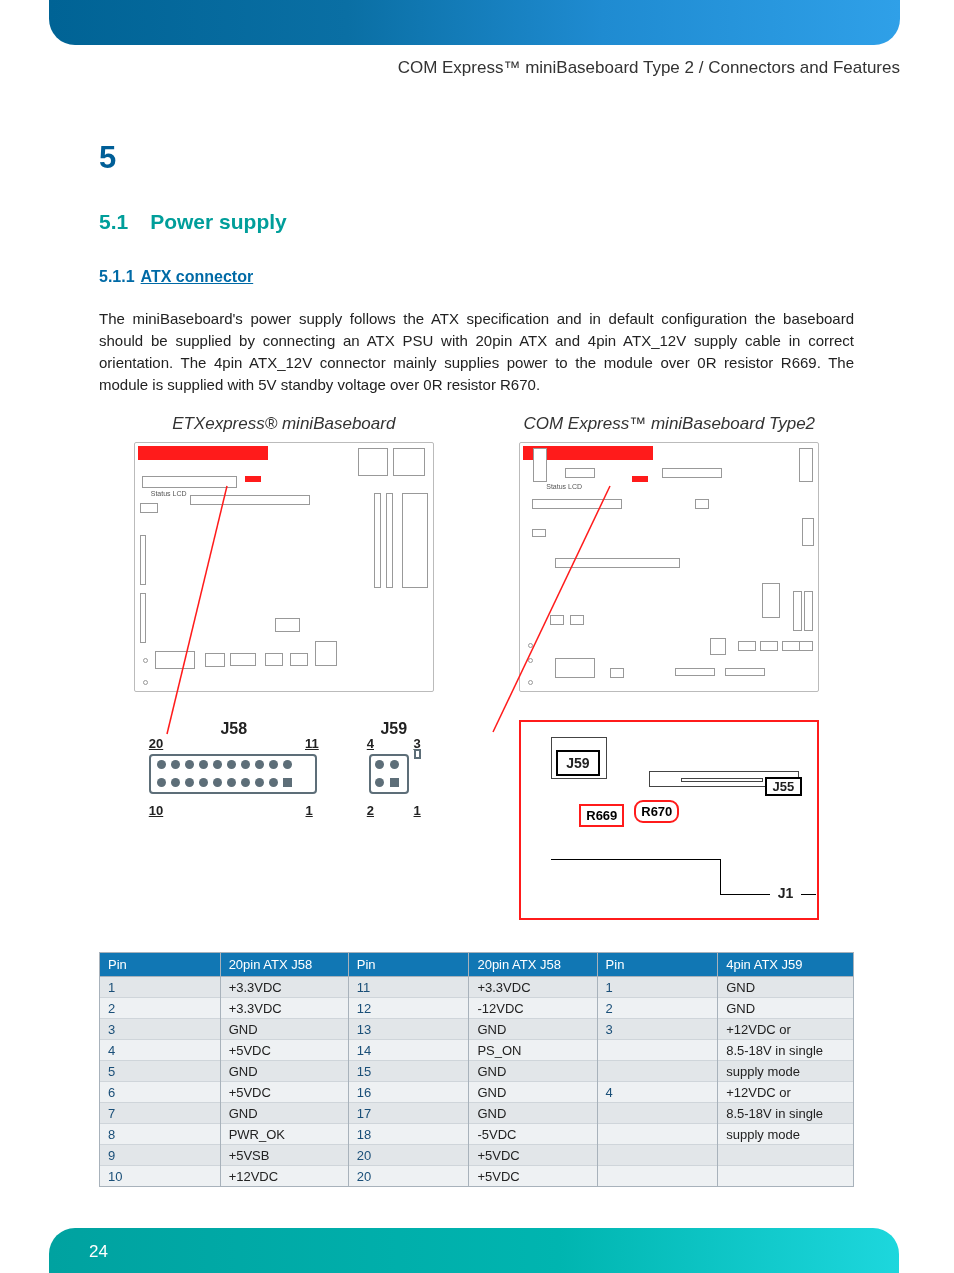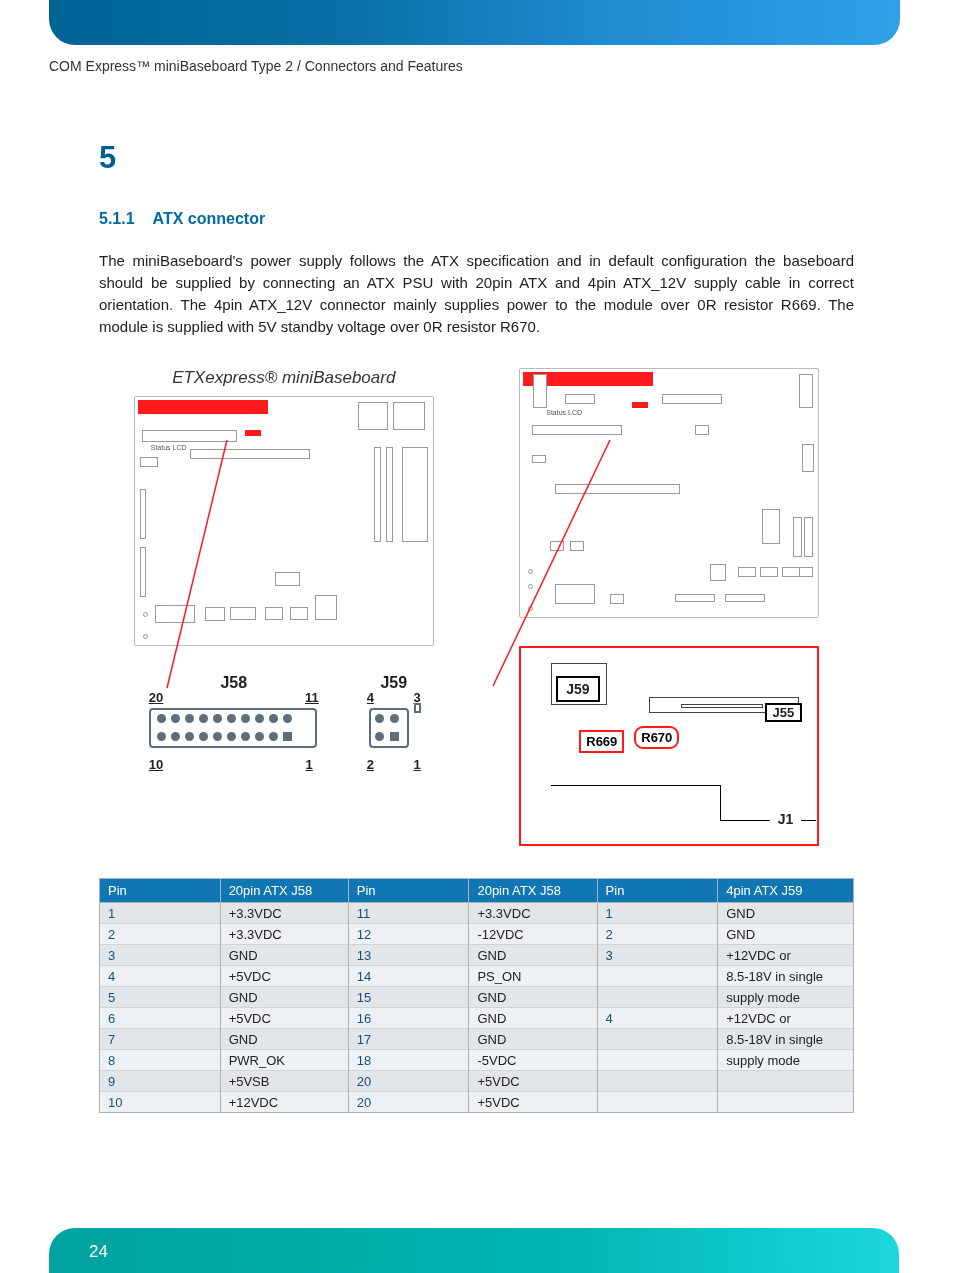--- a/index.html
+++ b/index.html
@@ -17,48 +17,49 @@
     top: 0; left: 49px; right: 54px;
     height: 45px;
     background: linear-gradient(90deg, #006395 0%, #0a6fa4 35%, #1f8bd1 65%, #2fa0e8 100%);
     border-bottom-left-radius: 26px;
     border-bottom-right-radius: 26px;
     border-top: none;
   }
   .breadcrumb {
     position: absolute;
     top: 58px; left: 49px; right: 54px;
-    font-size: 14px;
+    text-align: right;
+    font-size: 17px;
     color: #333;
   }
   .content {
     position: absolute;
     top: 140px;
     left: 99px;
     right: 100px;
   }
   .h1-row { display: flex; gap: 28px; align-items: baseline; margin-bottom: 34px; }
   .h1-num { color: #005e97; font-size: 31px; font-weight: 700; }
   .h1-txt { color: #006aa6; font-size: 31px; font-weight: 700; }
   .h2-row { display: flex; gap: 22px; align-items: baseline; margin-bottom: 34px; }
   .h2-num { color: #009e9a; font-size: 21px; font-weight: 700; }
   .h2-txt { color: #009e9a; font-size: 21px; font-weight: 700; }
-  .h3-row { display: flex; gap: 18px; align-items: center; margin-bottom: 22px; }
+  .h3-row { display: flex; gap: 6px; align-items: center; margin-bottom: 22px; }
   .h3-num { color: #006aa6; font-size: 16px; font-weight: 700; }
-  .h3-txt { color: #006aa6; font-size: 16px; font-weight: 700; }
+  .h3-txt { color: #006aa6; font-size: 16px; font-weight: 700; text-decoration: underline; }
   .para {
     font-size: 15px;
     line-height: 22px;
     text-align: justify;
     color: #222;
   }
   .figs {
     display: flex;
     gap: 16px;
-    margin-top: 30px;
+    margin-top: 18px;
     margin-bottom: 10px;
   }
   .figcol { flex: 1; display: flex; flex-direction: column; align-items: center; }
   .figtitle { font-style: italic; font-size: 17px; color: #333; margin-bottom: 8px; }
   .board {
     border: 1px solid #bbb;
     background: #fff;
     width: 300px; height: 250px;
     position: relative;
     border-radius: 2px;
@@ -146,20 +147,24 @@
 <div class="top-bar"></div>
 
 <div class="breadcrumb">COM Express™ miniBaseboard Type 2 / Connectors and Features</div>
 
 <div class="content">
 
   <div class="h1-row">
     <span class="h1-num">5</span>
   </div>
 
+  <div class="h2-row">
+    <span class="h2-num">5.1</span>
+    <span class="h2-txt">Power supply</span>
+  </div>
 
   <div class="h3-row">
     <span class="h3-num">5.1.1</span>
     <span class="h3-txt">ATX connector</span>
   </div>
 
   <p class="para">The miniBaseboard's power supply follows the ATX specification and in default configuration the baseboard should be supplied by connecting an ATX PSU with 20pin ATX and 4pin ATX_12V supply cable in correct orientation. The 4pin ATX_12V connector mainly supplies power to the module over 0R resistor R669. The module is supplied with 5V standby voltage over 0R resistor R670.</p>
 
   <div class="figs">
 
@@ -245,20 +250,21 @@
                 <div class="pin sq"></div>
               </div>
             <span class="num" style="bottom:-4px; left:-2px;">2</span>
             <span class="num" style="bottom:-4px; right:-2px;">1</span>
           </div>
         </div>
       </div>
     </div>
 
     <div class="figcol" style="position:relative;">
+      <div class="figtitle">COM Express™ miniBaseboard Type2</div>
       <div class="board">
         <div class="hl" style="top:3px; left:3px; width:130px; height:14px;"></div>
         <div class="hl" style="top:33px; left:112px; width:16px; height:6px;"></div>
         <div class="box" style="top:25px; left:142px; width:60px; height:10px;"></div>
         <div class="box" style="top:25px; left:45px; width:30px; height:10px;"></div>
         <div class="txt" style="top:40px; left:26px;">Status LCD</div>
         <div class="box" style="top:5px; right:5px; width:14px; height:34px;"></div>
         <div class="box" style="top:5px; left:13px; width:14px; height:34px;"></div>
         <div class="box" style="top:56px; left:12px; width:90px; height:10px;"></div>
         <div class="box" style="top:56px; left:175px; width:14px; height:10px;"></div>

